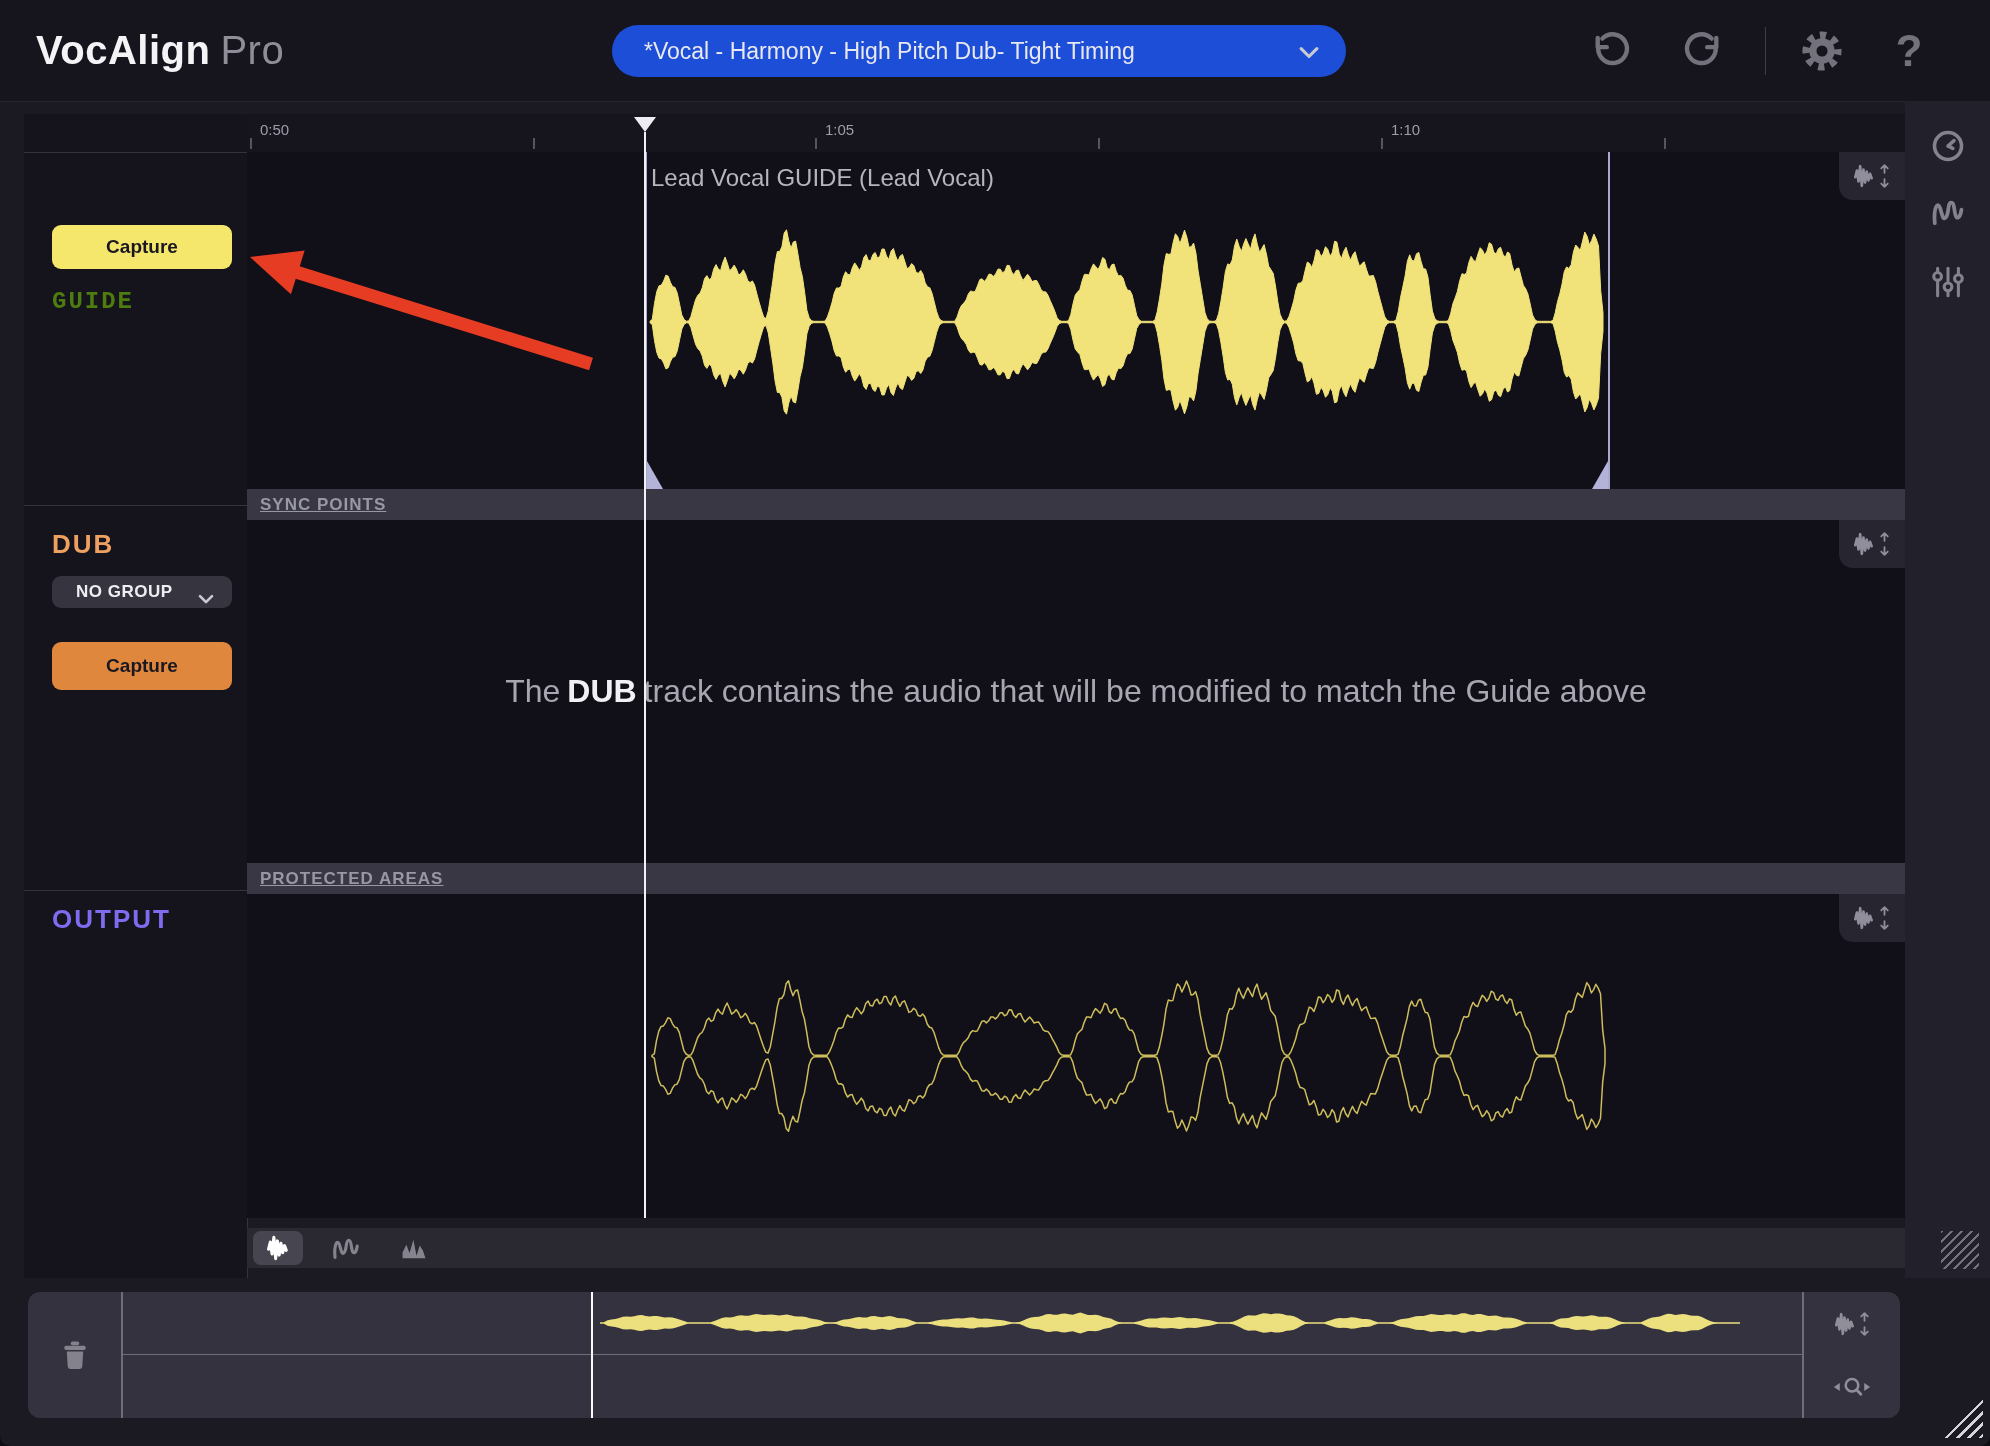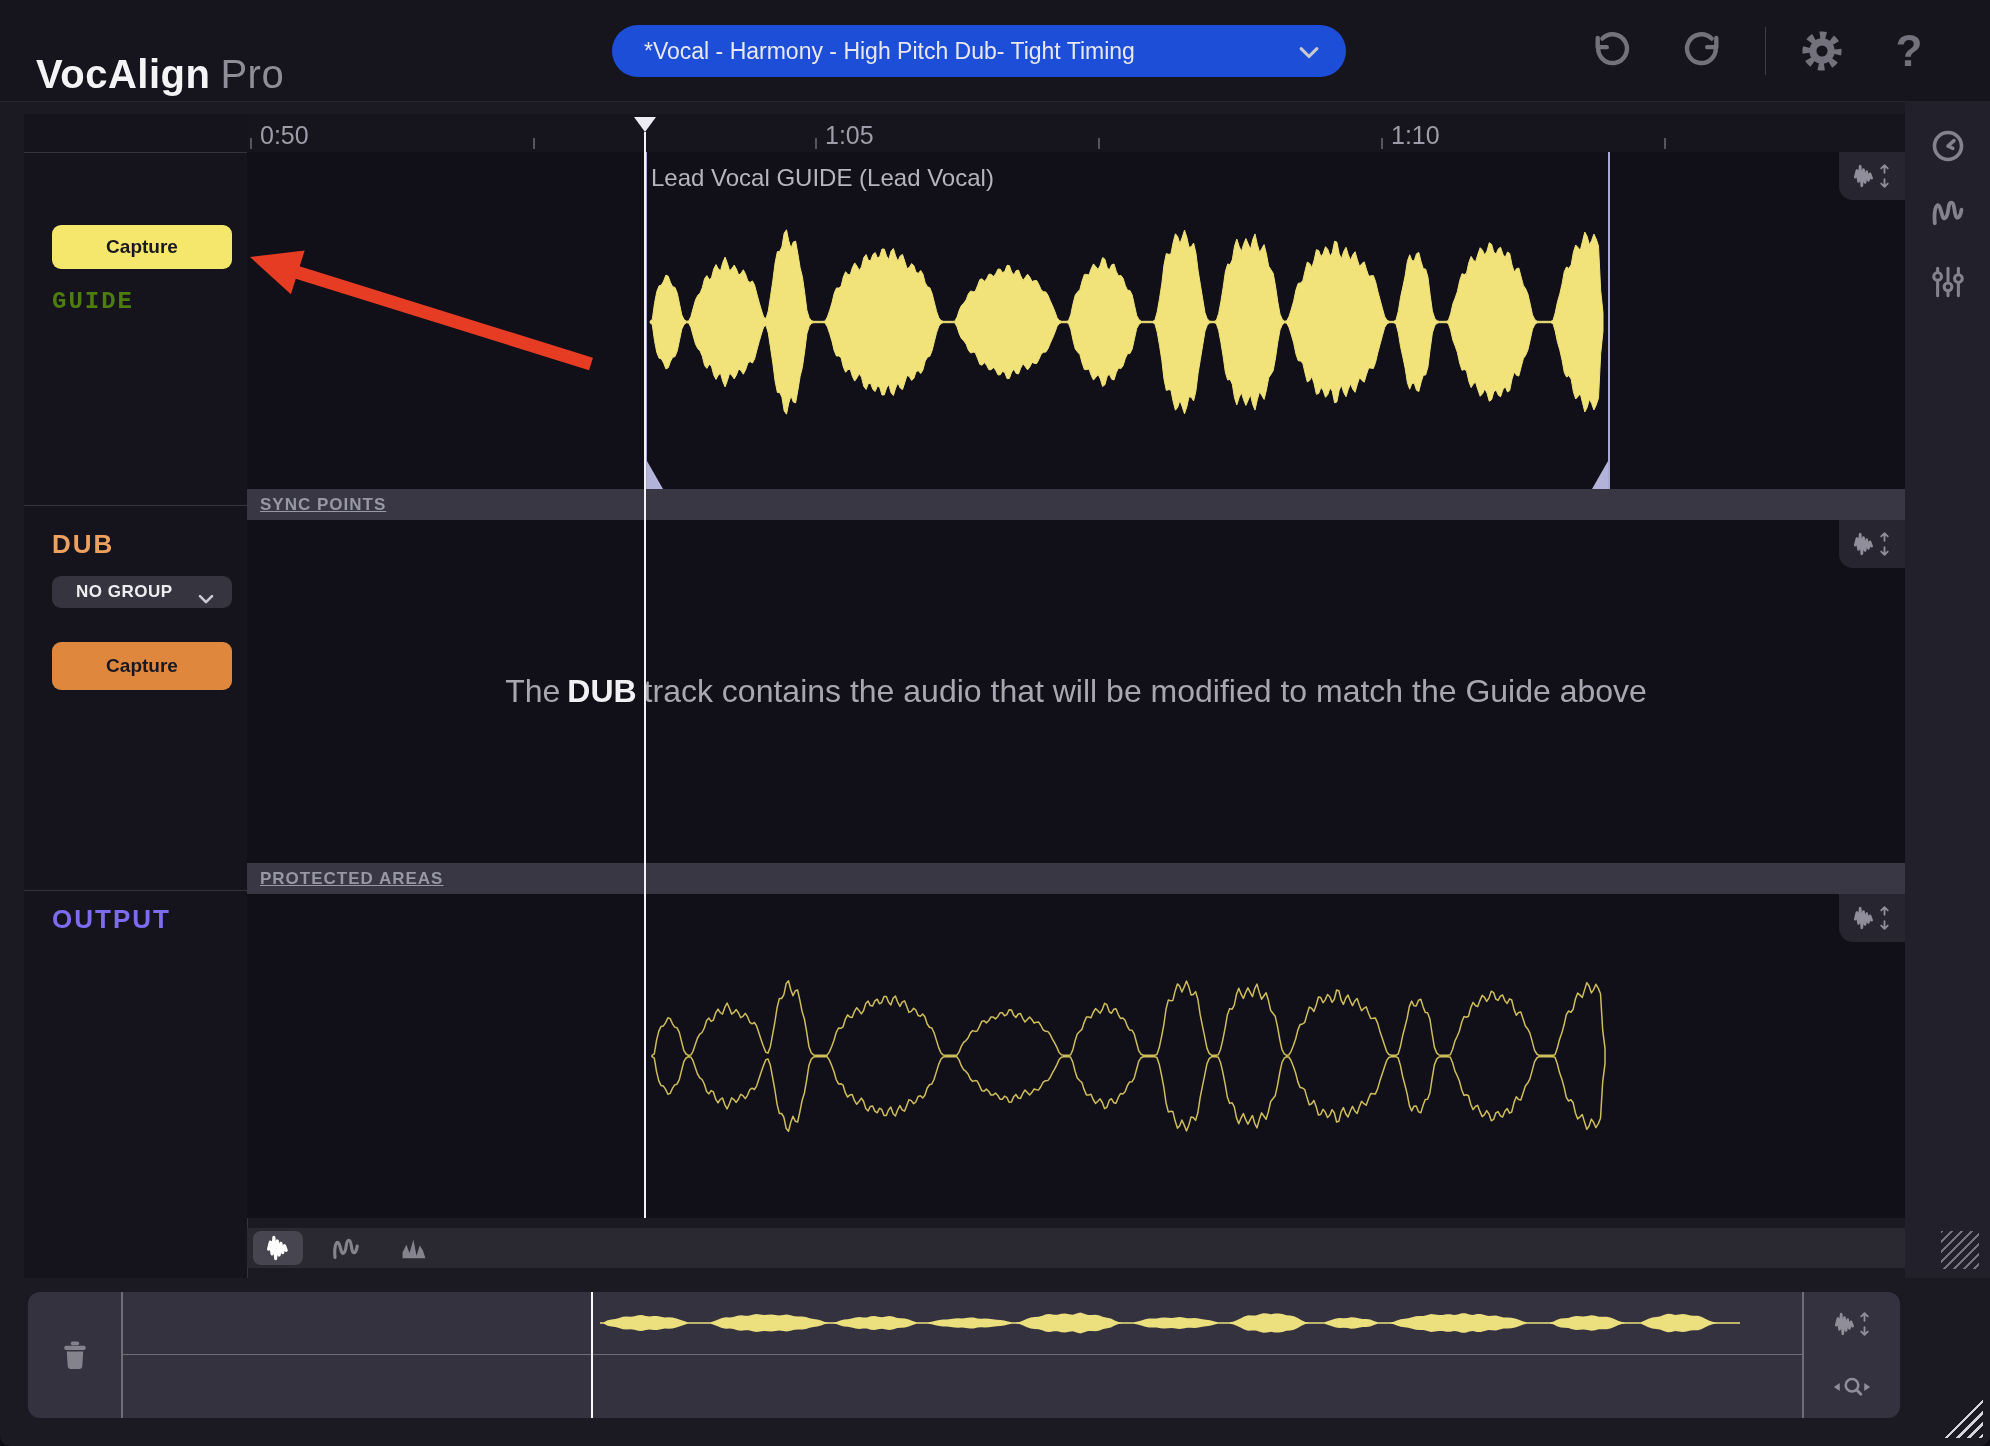--- a/index.html
+++ b/index.html
@@ -4,21 +4,21 @@
 <style>
   html,body{margin:0;padding:0;background:#0d0c12;}
   body{width:1990px;height:1446px;position:relative;overflow:hidden;
        font-family:"Liberation Sans","DejaVu Sans",sans-serif;
        -webkit-font-smoothing:antialiased;}
   .abs{position:absolute;}
   #window{position:absolute;inset:0;background:#1b1a23;border-radius:10px;}
 
   
   #topbar{left:0;top:0;width:1990px;height:101px;background:#16151d;border-bottom:1px solid #26252e;}
-  #brand{left:36px;top:0;height:101px;display:flex;align-items:center;font-size:40px;letter-spacing:.5px;margin-top:24px;}
+  #brand{left:36px;top:0;height:101px;display:flex;align-items:center;font-size:40px;letter-spacing:.5px;}
   #brand .b1{font-weight:700;color:#f4f4f7;}
   #brand .b2{font-weight:300;color:#8e8d98;margin-left:10px;}
   #preset{left:612px;top:25px;width:734px;height:52px;background:#1d4ed8;border-radius:26px;
           display:flex;align-items:center;cursor:pointer;}
   #preset .txt{margin-left:32px;font-size:23px;color:#e8e8ee;white-space:nowrap;}
   #preset svg{position:absolute;right:26px;top:21px;}
   .tbtn{width:50px;height:50px;top:26px;display:flex;align-items:center;justify-content:center;cursor:pointer;}
   .tdiv{left:1765px;top:27px;width:1px;height:48px;background:#3d3c47;}
   #helpbtn{font-size:44px;font-weight:700;color:#73727c;}
 
@@ -35,21 +35,21 @@
   #dub-capture{top:528px;height:48px;background:#e0873e;}
   #group-select{position:absolute;left:28px;top:462px;width:180px;height:32px;background:#35343f;
                 border-radius:9px;display:flex;align-items:center;cursor:pointer;}
   #group-select .txt{margin-left:24px;font-size:17px;font-weight:700;letter-spacing:.5px;color:#eefatinoee;color:#eeeef2;}
   #group-select svg{position:absolute;right:18px;top:18px;}
 
   
   #timeline{left:247px;top:114px;width:1658px;height:1164px;}
   #ruler{left:0;top:0;width:1658px;height:38px;background:#16151d;border-bottom:1px solid #3c3b46;cursor:pointer;}
   .tick{position:absolute;top:24px;width:2px;height:11px;background:#56555f;}
-  .rlabel{position:absolute;top:7px;font-size:25px;color:#9d9ca8;}
+  .rlabel{position:absolute;top:7px;font-size:15px;color:#9d9ca8;}
   .track{position:absolute;left:0;width:1658px;background:#110f18;}
   #guide-track{top:38px;height:337px;}
   #sync-area{top:406px;height:343px;}
   #output-track{top:780px;height:324px;}
   .strip{position:absolute;left:0;width:1658px;height:31px;background:#393744;display:flex;align-items:center;}
   #sync-strip{top:375px;}
   #protected-strip{top:749px;}
   .strip span{margin-left:13px;font-size:17px;font-weight:700;letter-spacing:1px;color:#9897a4;text-decoration:underline;}
   #clip-label{left:404px;top:12px;font-size:24px;color:#b6b5bf;white-space:nowrap;}
   .clip-edge{position:absolute;top:0;width:2px;height:337px;background:#a9a9cf;}

